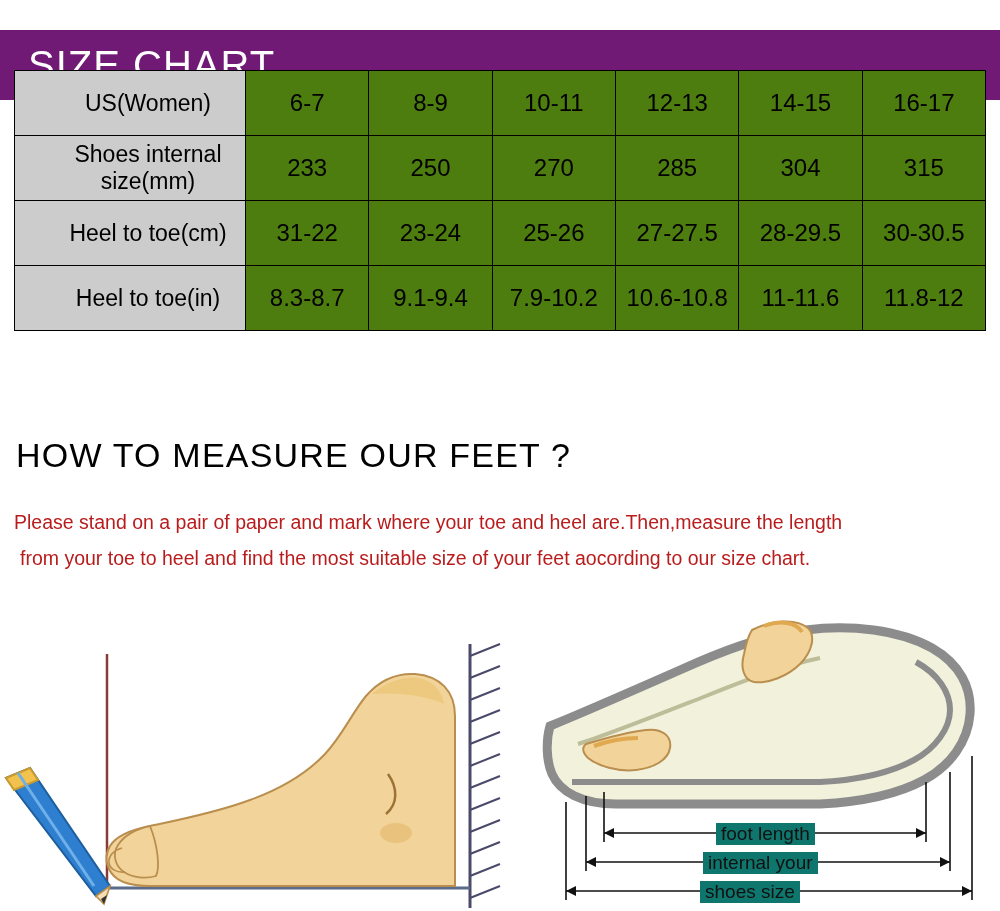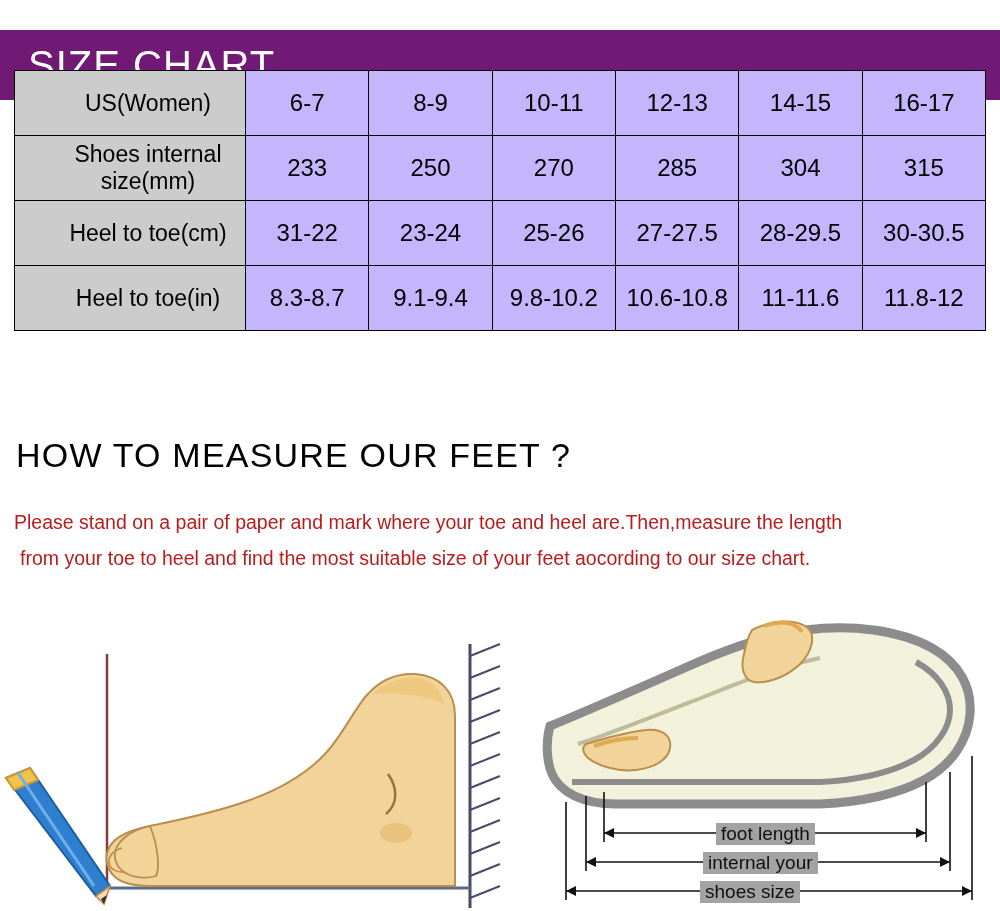--- a/index.html
+++ b/index.html
@@ -59,21 +59,21 @@
     white-space: nowrap;
   }
   table.size-chart td.rowhead {
     background: #cccccc;
     width: 190px;
     font-size: 23px;
     line-height: 26px;
     padding-left: 38px;
   }
   table.size-chart td.val {
-    background: #c4b5fd;
+    background: #4d7c0f;
   }
   .rowhead .two-line {
     display: block;
     line-height: 27px;
   }
 
   
   .howto-heading {
     position: absolute;
     left: 16px;
@@ -118,21 +118,21 @@
     left: 0;
     top: 0;
     width: 480px;
     height: 315px;
     pointer-events: none;
   }
   .measure-labels span {
     position: absolute;
     font-size: 19px;
     color: #111111;
-    background: #a3a3a3;
+    background: #0f766e;
     padding: 0 5px;
     white-space: nowrap;
   }
   .lbl-foot   { left: 196px; top: 227px; }
   .lbl-intern { left: 183px; top: 256px; }
   .lbl-shoes  { left: 180px; top: 285px; }
 </style>
 </head>
 <body>
 
@@ -170,21 +170,21 @@
         <td class="val">23-24</td>
         <td class="val">25-26</td>
         <td class="val">27-27.5</td>
         <td class="val">28-29.5</td>
         <td class="val">30-30.5</td>
       </tr>
       <tr>
         <td class="rowhead">Heel to toe(in)</td>
         <td class="val">8.3-8.7</td>
         <td class="val">9.1-9.4</td>
-        <td class="val">9.8-10.2</td>
+        <td class="val">7.9-10.2</td>
         <td class="val">10.6-10.8</td>
         <td class="val">11-11.6</td>
         <td class="val">11.8-12</td>
       </tr>
     </tbody>
   </table>
 </div>
 
 <div class="howto-heading">HOW TO MEASURE OUR FEET ?</div>
 <div class="howto-para">

